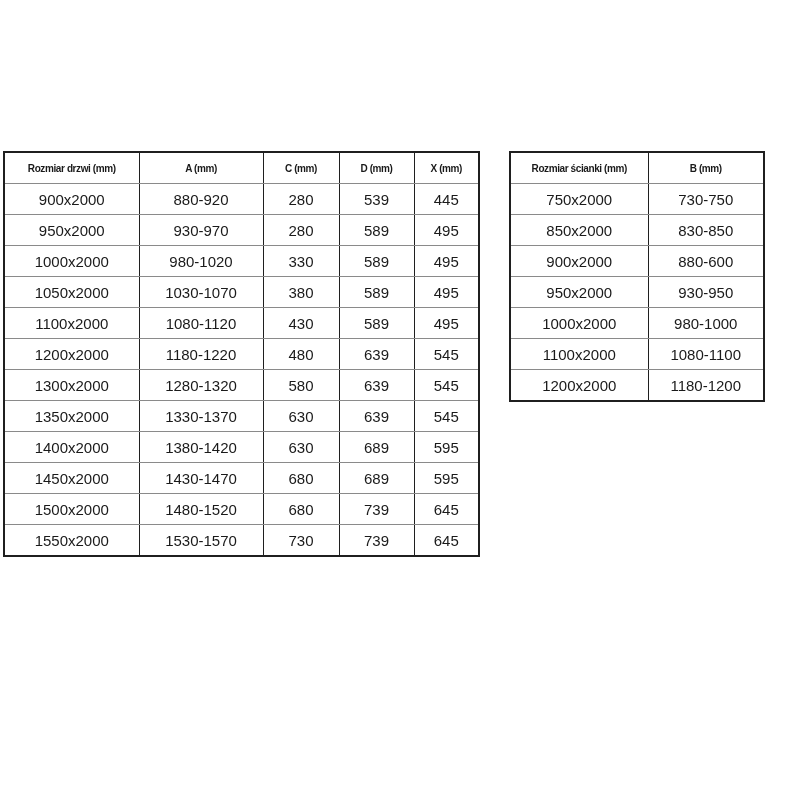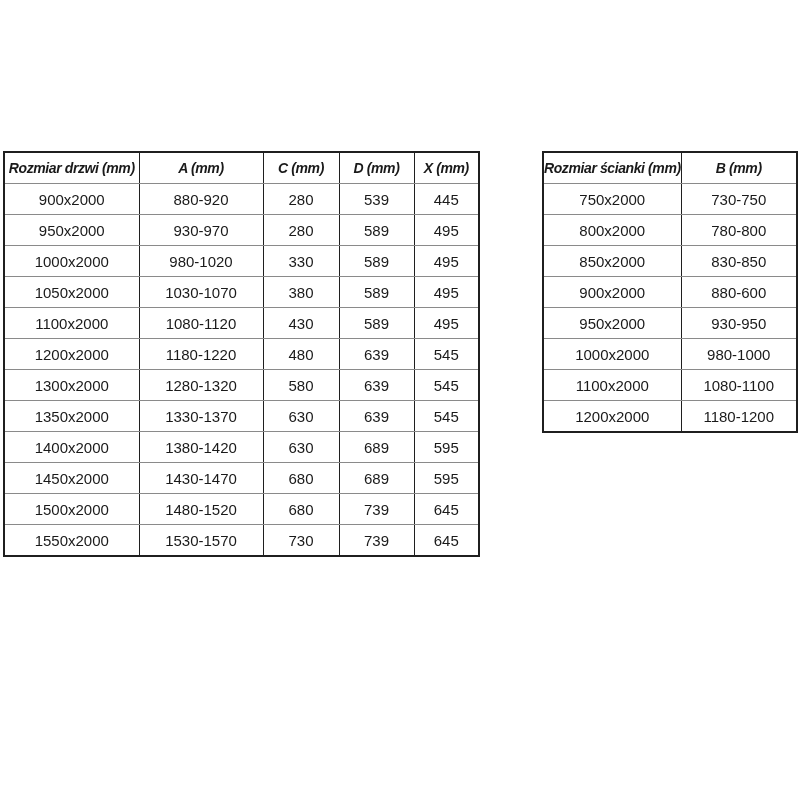--- a/index.html
+++ b/index.html
@@ -18,40 +18,39 @@
     background: #ffffff;
   }
   table.spec {
     position: absolute;
     border-collapse: collapse;
     table-layout: fixed;
     border: 2px solid #1f1f1f;
     background: #ffffff;
   }
   #doors-table { left: 3px;  top: 151px; width: 475px; }
-  #walls-table { left: 542px; top: 151px; width: 254px; }
+  #walls-table { left: 509px; top: 151px; width: 254px; }
   table.spec th,
   table.spec td {
     padding: 0;
     height: 30px;
     text-align: center;
     vertical-align: middle;
     color: #1a1a1a;
     border-top: 1px solid #8a8a8a;
     border-bottom: 1px solid #8a8a8a;
     border-left: 1px solid #1f1f1f;
     border-right: 1px solid #1f1f1f;
     white-space: nowrap;
     overflow: hidden;
   }
   table.spec th {
     font-weight: bold;
-    font-size: 14px;
+    font-size: 10px;
     letter-spacing: -0.4px;
-    font-style: italic;
   }
   table.spec td {
     font-size: 15px;
   }
 </style>
 </head>
 <body>
 
 <div class="sheet">
 
@@ -170,24 +169,20 @@
           <th>Rozmiar ścianki (mm)</th>
           <th>B (mm)</th>
         </tr>
     </thead>
     <tbody>
         <tr>
           <td>750x2000</td>
           <td>730-750</td>
         </tr>
         <tr>
-          <td>800x2000</td>
-          <td>780-800</td>
-        </tr>
-        <tr>
           <td>850x2000</td>
           <td>830-850</td>
         </tr>
         <tr>
           <td>900x2000</td>
           <td>880-600</td>
         </tr>
         <tr>
           <td>950x2000</td>
           <td>930-950</td>

